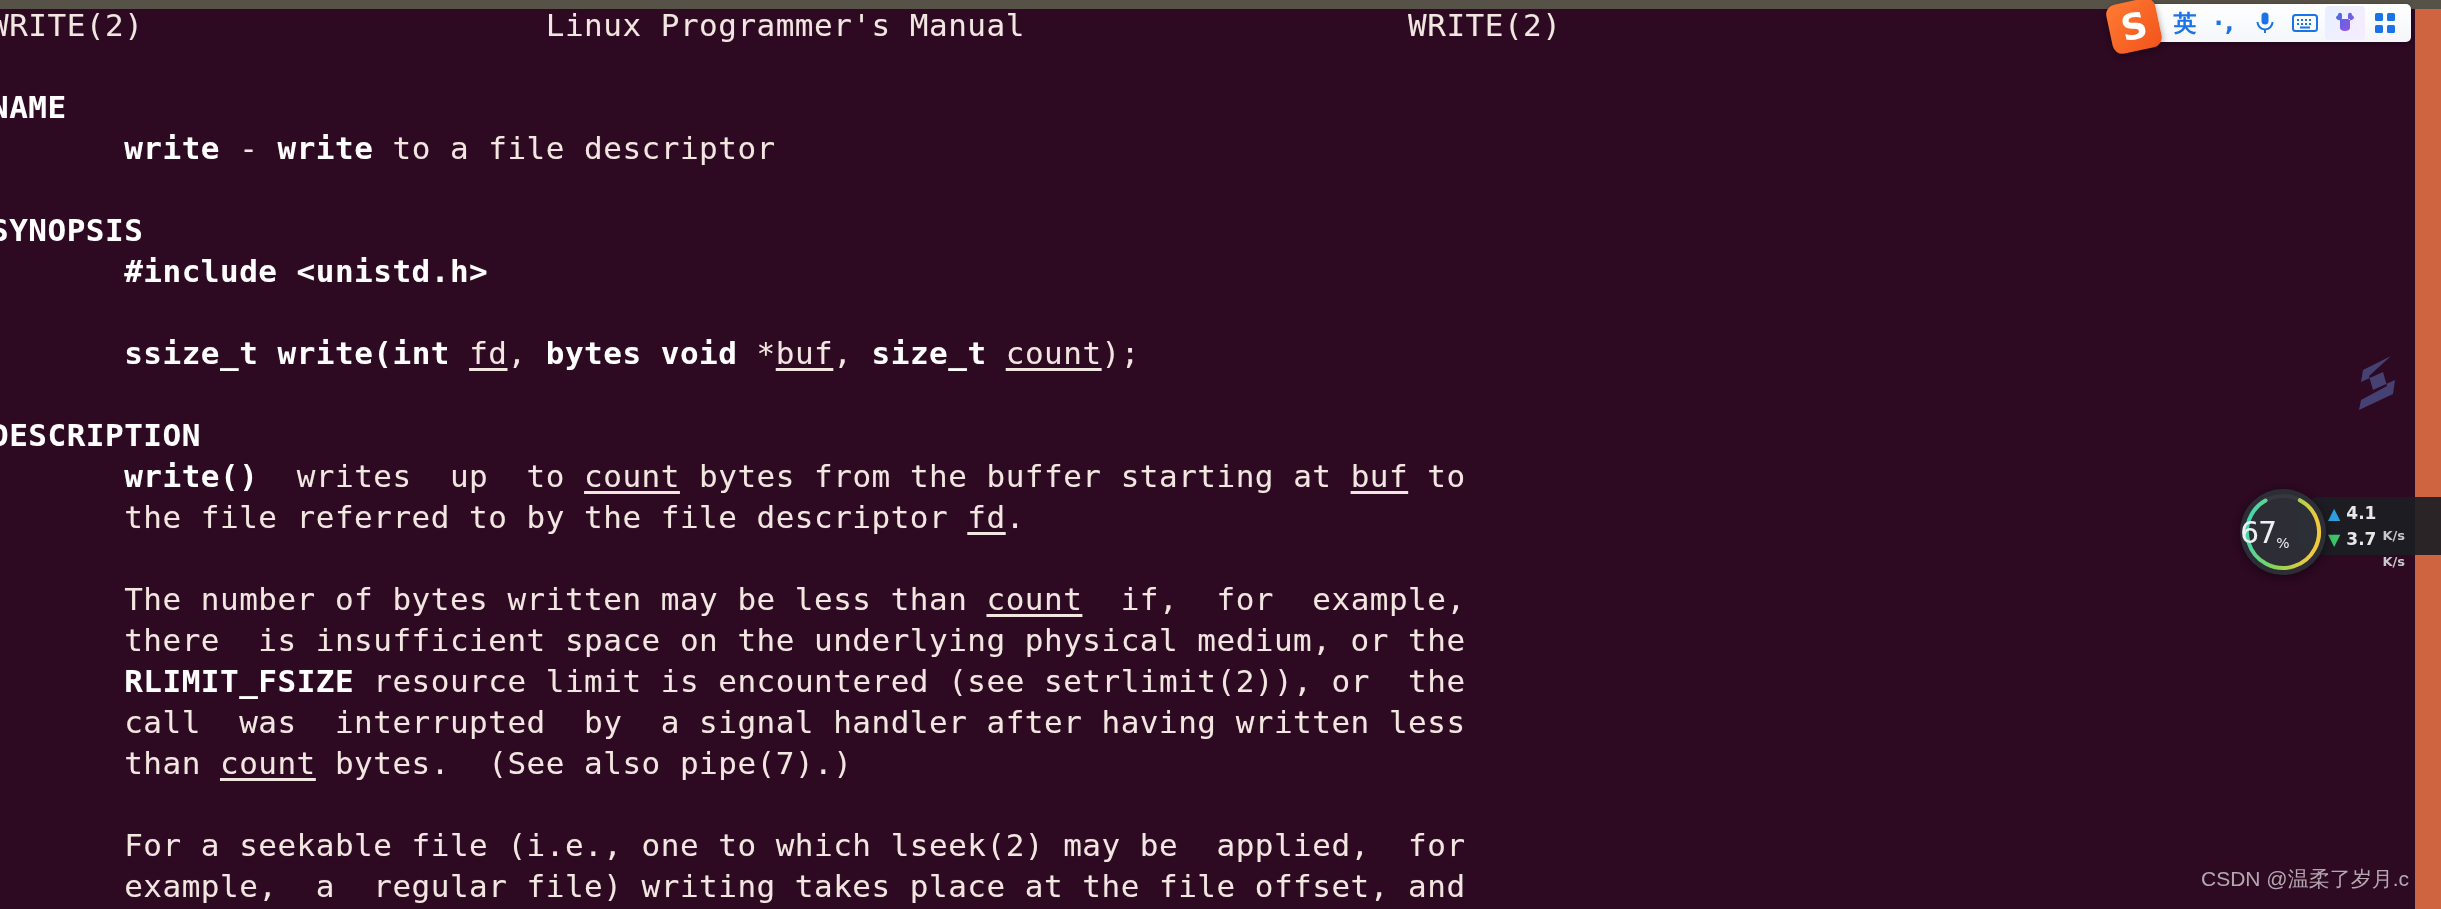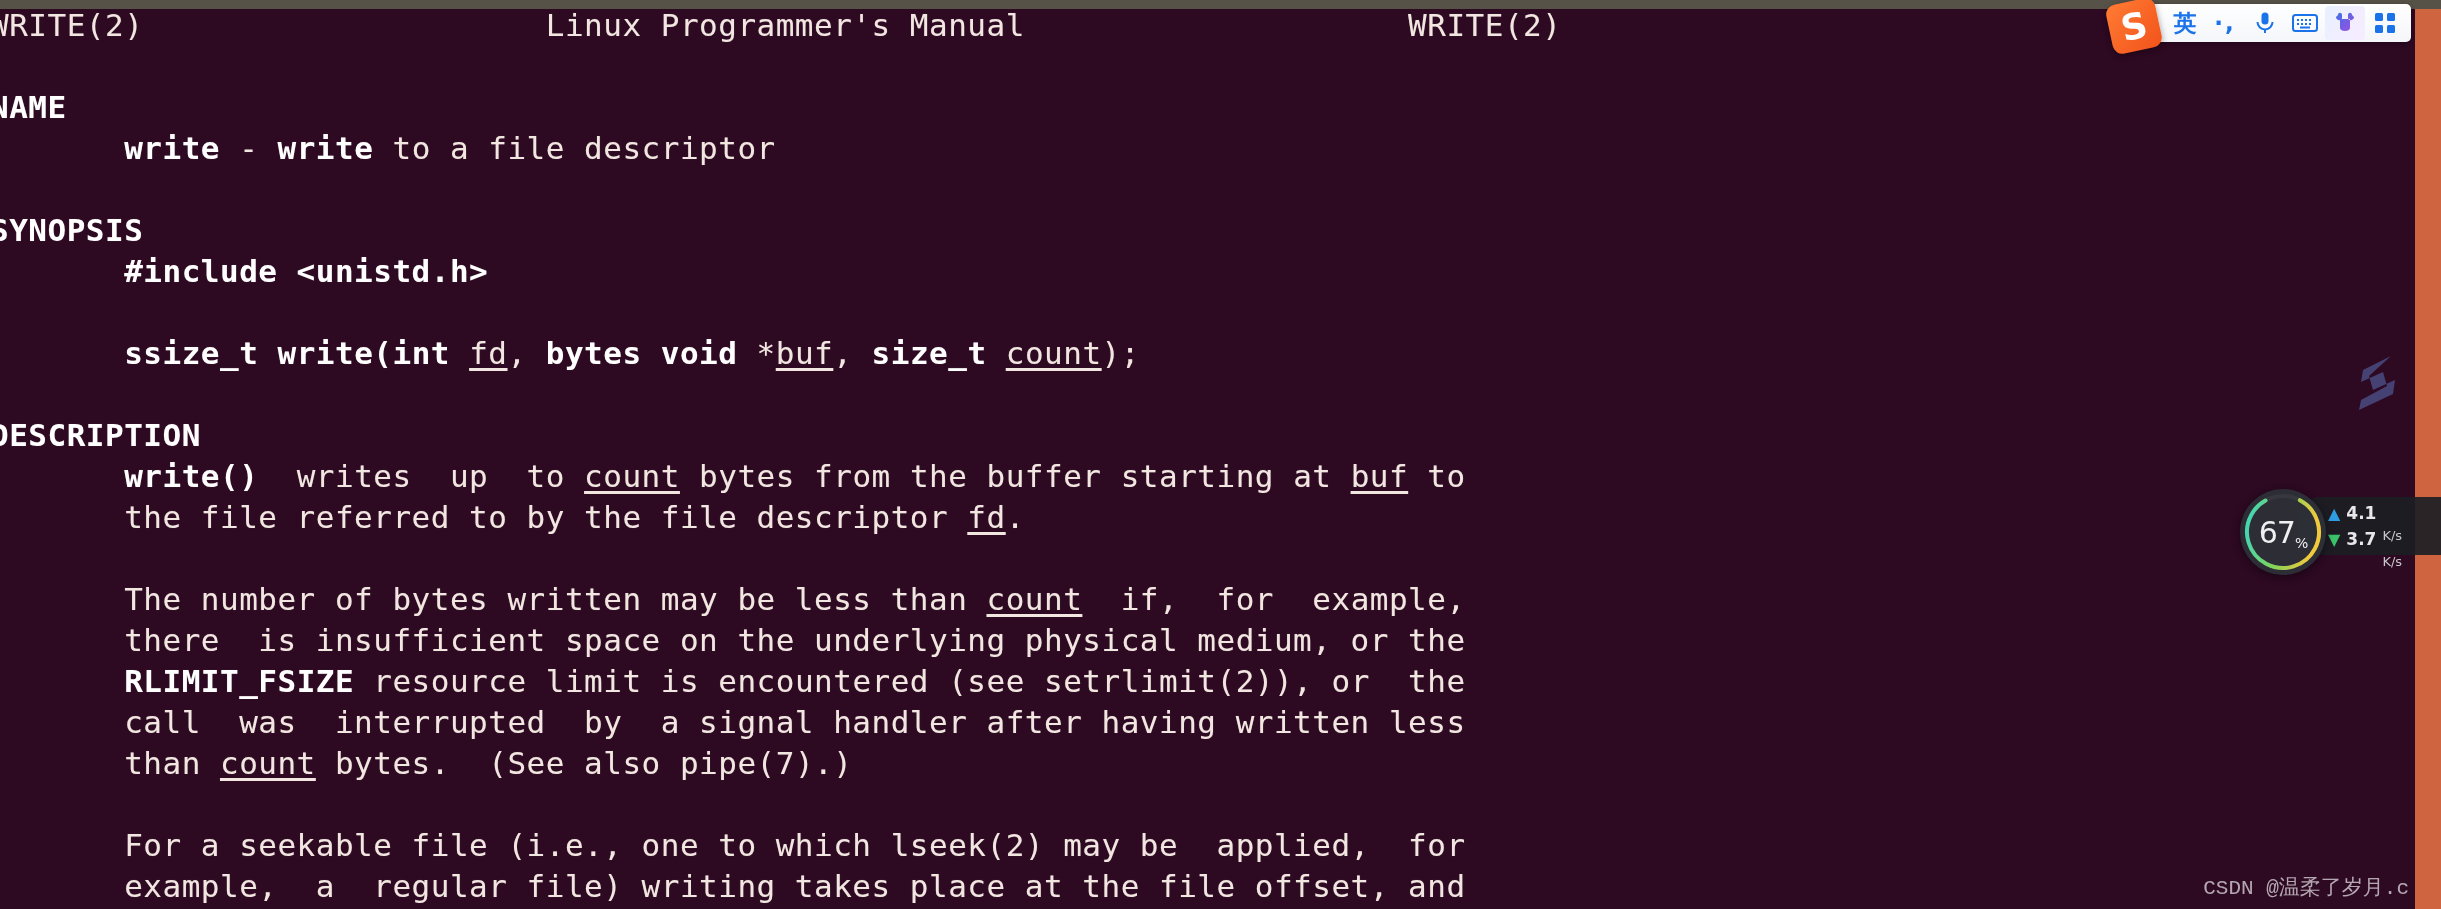--- a/index.html
+++ b/index.html
@@ -115,60 +115,60 @@
   .speed-row {
     display: flex;
     align-items: center;
     gap: 6px;
     height: 24px;
     font-family: "DejaVu Sans", sans-serif;
     font-size: 17px;
     color: #e8e8ea;
     font-weight: bold;
   }
-  .speed-row .unit { font-size: 13px; font-weight: normal; color: #c8c8cc; margin-top: 44px; }
+  .speed-row .unit { font-size: 13px; font-weight: bold; color: #c8c8cc; margin-top: 44px; }
   .arrow-up   { color: #2f9ee0; font-size: 16px; }
   .arrow-down { color: #3cc46a; font-size: 16px; }
 
   #speed-dial {
     position: relative;
     width: 86px; height: 86px;
     z-index: 3;
   }
   #speed-dial .dial-bg {
     position: absolute; inset: 0;
     border-radius: 50%;
     background: rgba(45,48,56,0.93);
     box-shadow: 0 2px 8px rgba(0,0,0,0.45);
   }
   #speed-dial svg { position: absolute; inset: 0; }
   #speed-dial .pct {
     position: absolute; inset: 0;
-    display: flex; align-items: center; justify-content: center;
+    display: flex; align-items: center; 
     font-family: "DejaVu Sans", sans-serif;
     font-size: 30px;
     color: #f0f0f2;
     letter-spacing: -1px;
   }
   #speed-dial .pct small { font-size: 14px; align-self: flex-end; margin-bottom: 24px; }
 
   
   #s-watermark {
     position: absolute;
     right: 40px;
     top: 348px;
     width: 48px; height: 70px;
     opacity: 0.55;
     z-index: 8;
   }
   #csdn-watermark {
     position: absolute;
     right: 32px;
-    bottom: 8px;
-    font-family: Liberation Mono, monospace;
+    bottom: 16px;
+    font-family: Liberation Sans, sans-serif;
     font-size: 21px;
     color: rgba(225,220,225,0.75);
     white-space: nowrap;
     z-index: 20;
   }
 </style>
 </head>
 <body>
 
 <div id="desktop-right-edge"></div>

